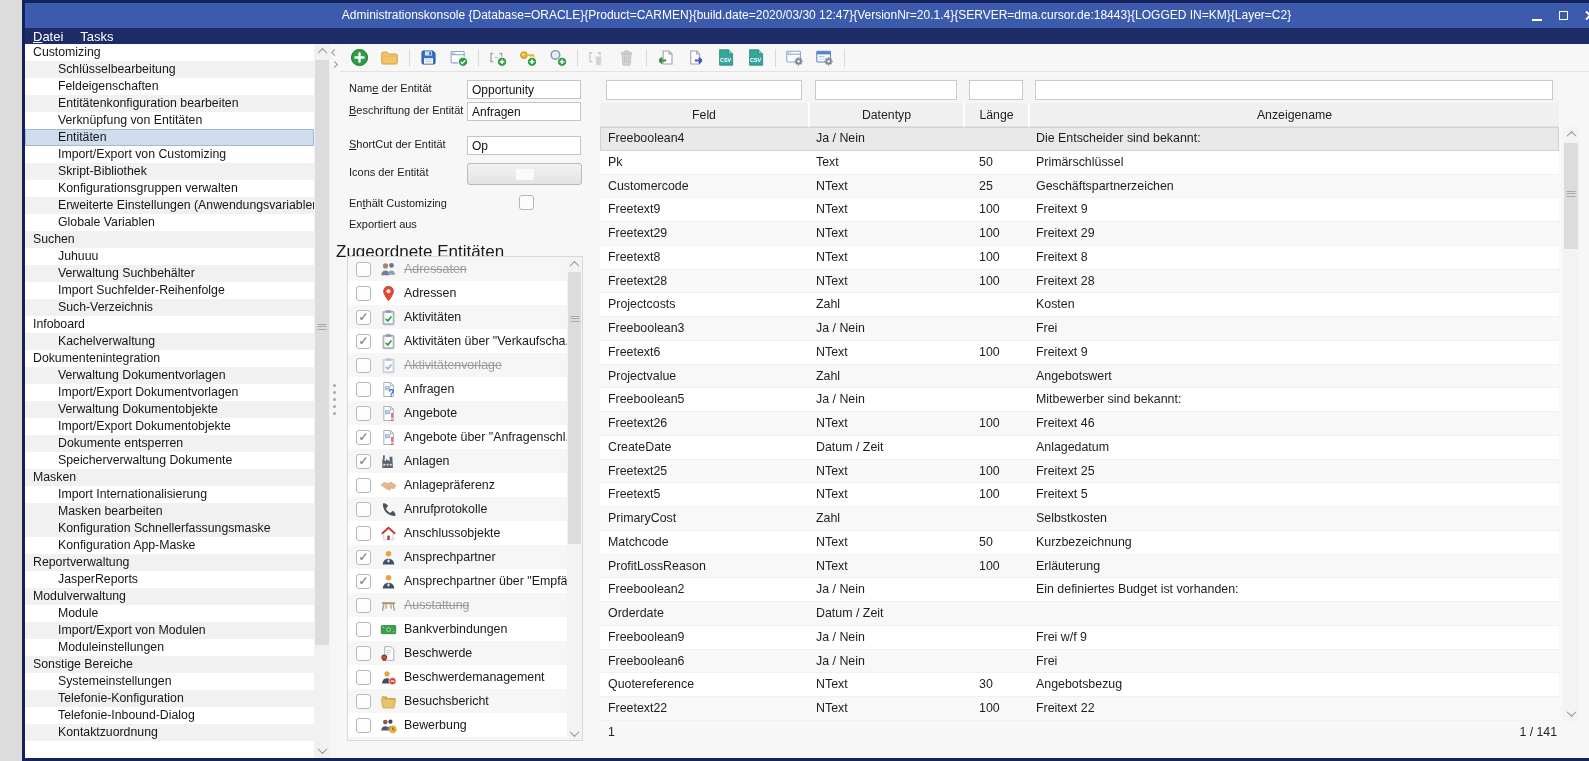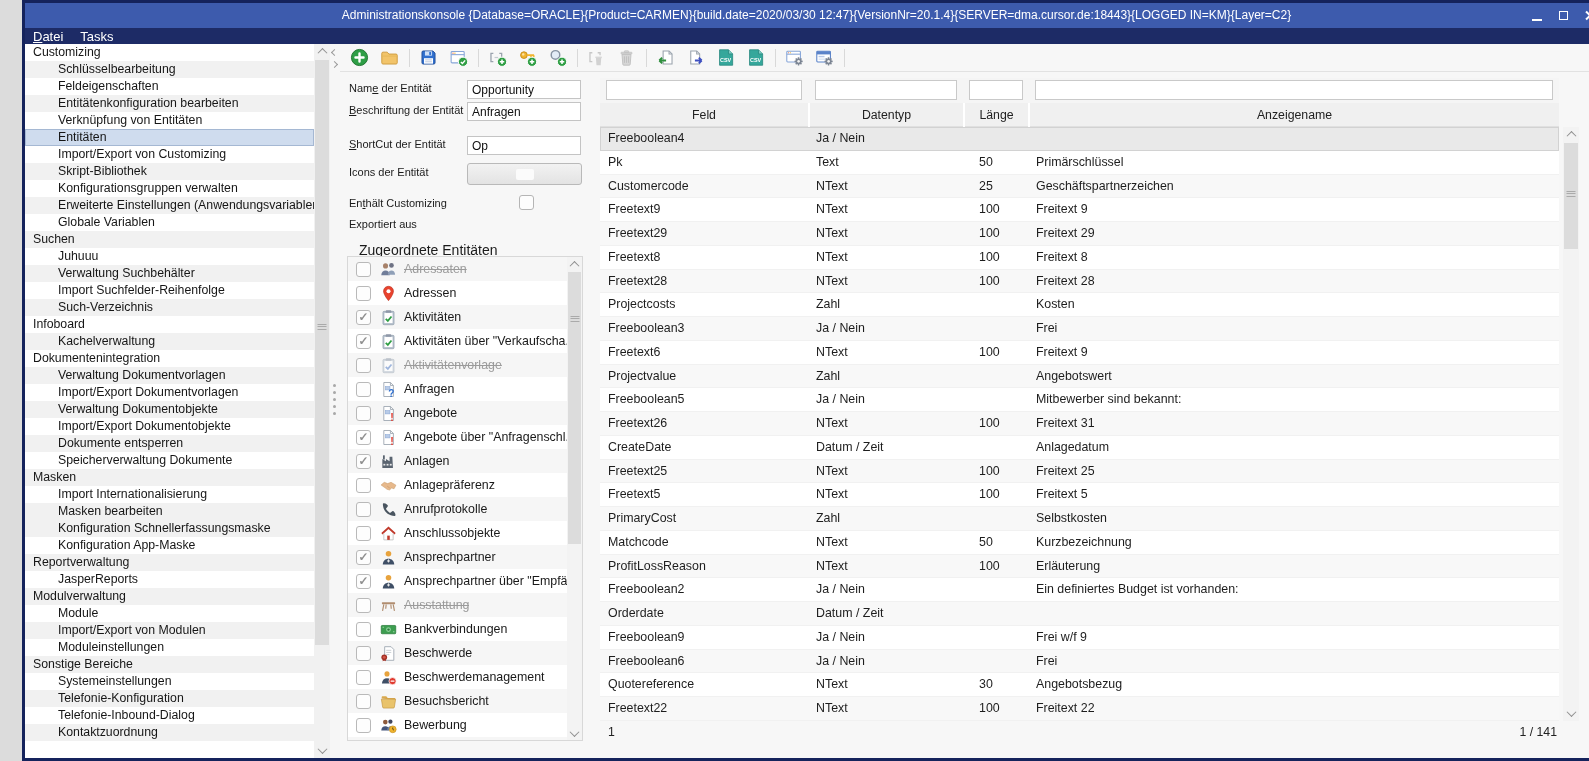--- a/index.html
+++ b/index.html
@@ -287,21 +287,21 @@
               <rect x="8" y="10.55" width="6.9" height="1.4" rx="0.3" transform="rotate(-45 11.45 11.25)"></rect>
               <circle cx="11.45" cy="11.25" r="2.5"></circle>
             </g>
             <circle cx="11.45" cy="11.25" r="1.1" fill="#f2f2f2"></circle>
           </svg></span></button>
       <div class="tb-sep" style="left: 504px;"></div>
     </div>
 
   <div id="form-layer"></div>
 
-  <span class="flabel" style="left:337px;top:242px;font-size:14px;">Zugeordnete Entitäten</span>
+  <span class="flabel" style="left:314px;top:242px;font-size:17px;">Zugeordnete Entitäten</span>
 
   <div id="entity-list">
       <div class="erow alt strike">
         <span class="cb"></span>
         <span class="icon"><svg viewBox="0 0 16 16" width="17" height="17">
             <circle cx="5.2" cy="4.6" r="2.4" fill="#8d5a3b"></circle>
             <path d="M1.2 13.5c0-3 1.8-4.6 4-4.6s4 1.6 4 4.6z" fill="#44557a"></path>
             <circle cx="10.8" cy="4.2" r="2.2" fill="#41465e"></circle>
             <path d="M7.4 13c0-2.7 1.6-4.1 3.4-4.1s3.4 1.4 3.4 4.1z" fill="#6d82a3"></path>
           </svg></span>
@@ -524,20 +524,21 @@
       <div class="hcell" style="left: 0px; width: 208px;">Feld</div>
       <div class="hcell" style="left: 210px; width: 153px;">Datentyp</div>
       <div class="hcell" style="left: 365px; width: 63px;">Länge</div>
       <div class="hcell" style="left: 430px; width: 529px;">Anzeigename</div>
     </div>
   <div id="table-body">
       <div class="trow sel">
         <div class="tcell">Freeboolean4</div>
         <div class="tcell">Ja / Nein</div>
         <div class="tcell len"></div>
+        <div class="tcell">Die Entscheider sind bekannt:</div>
       </div>
       <div class="trow">
         <div class="tcell">Pk</div>
         <div class="tcell">Text</div>
         <div class="tcell len">50</div>
         <div class="tcell">Primärschlüssel</div>
       </div>
       <div class="trow alt">
         <div class="tcell">Customercode</div>
         <div class="tcell">NText</div>
@@ -595,21 +596,21 @@
       <div class="trow">
         <div class="tcell">Freeboolean5</div>
         <div class="tcell">Ja / Nein</div>
         <div class="tcell len"></div>
         <div class="tcell">Mitbewerber sind bekannt:</div>
       </div>
       <div class="trow alt">
         <div class="tcell">Freetext26</div>
         <div class="tcell">NText</div>
         <div class="tcell len">100</div>
-        <div class="tcell">Freitext 31</div>
+        <div class="tcell">Freitext 46</div>
       </div>
       <div class="trow">
         <div class="tcell">CreateDate</div>
         <div class="tcell">Datum / Zeit</div>
         <div class="tcell len"></div>
         <div class="tcell">Anlagedatum</div>
       </div>
       <div class="trow alt">
         <div class="tcell">Freetext25</div>
         <div class="tcell">NText</div>

